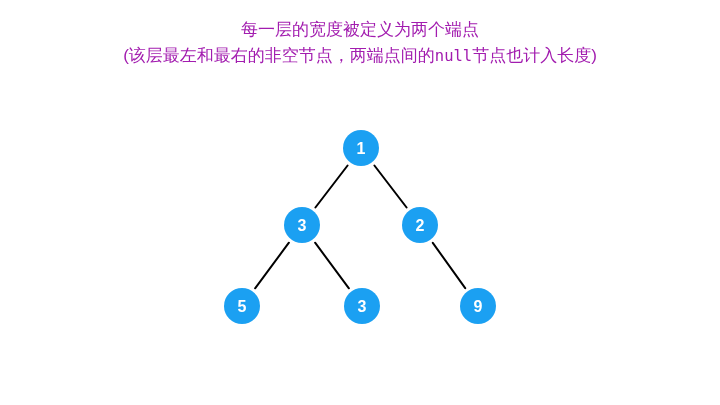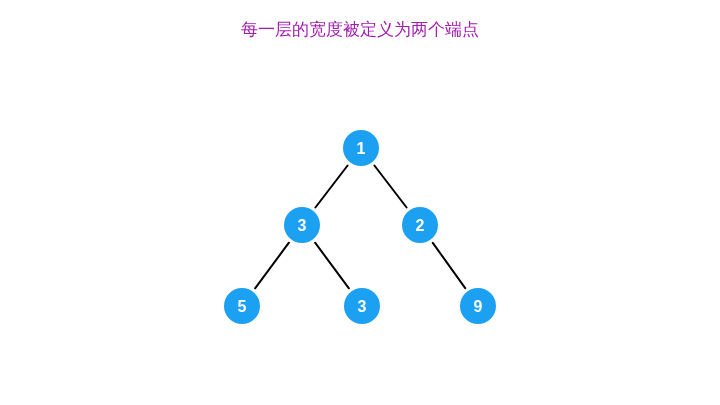--- a/index.html
+++ b/index.html
@@ -48,20 +48,21 @@
     text-anchor: middle;
   }
 </style>
 </head>
 <body style="background: rgb(255, 255, 255);">
 
 <div class="page">
 
   <div class="title-block" style="color: #a21caf;">
     <div class="title-line">每一层的宽度被定义为两个端点</div>
+    <div class="title-line"><span>(该层最左和最右的非空节点，两端点间的</span><span class="code-inline">null</span><span>节点也计入长度)</span></div>
   </div>
 
   <svg class="tree-svg" width="720" height="405" viewBox="0 0 720 405">
       <line x1="347.6" y1="165.5" x2="315.4" y2="207.5" stroke="#000000" stroke-width="2" stroke-linecap="round"></line>
       <line x1="374.4" y1="165.5" x2="406.6" y2="207.5" stroke="#000000" stroke-width="2" stroke-linecap="round"></line>
       <line x1="288.9" y1="242.7" x2="255.1" y2="288.3" stroke="#000000" stroke-width="2" stroke-linecap="round"></line>
       <line x1="315.1" y1="242.7" x2="348.9" y2="288.3" stroke="#000000" stroke-width="2" stroke-linecap="round"></line>
       <line x1="432.8" y1="242.9" x2="465.2" y2="288.1" stroke="#000000" stroke-width="2" stroke-linecap="round"></line>
       <g>
         <circle cx="361" cy="148" r="18" fill="#1BA0F2"></circle>

